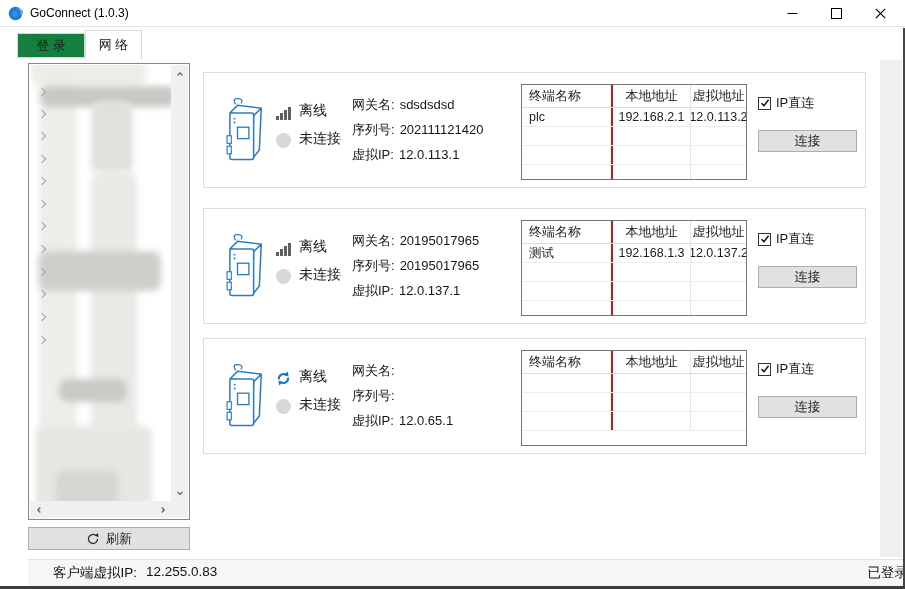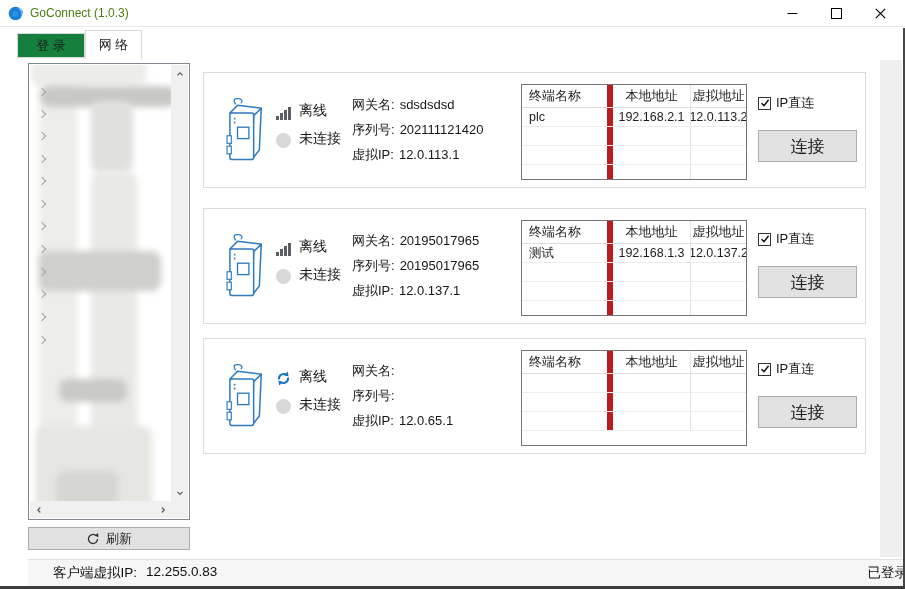--- a/index.html
+++ b/index.html
@@ -6,21 +6,21 @@
   .window{
     position:relative;width:905px;height:589px;overflow:hidden;background:#ffffff;
     font-family:"Liberation Sans","DejaVu Sans",sans-serif;color:#1c1c1c;
     -webkit-font-smoothing:antialiased;
   }
 
   
   .titlebar{position:absolute;left:0;top:0;width:100%;height:26px;background:#fff;display:flex;align-items:center;}
   .titlebar-sep{position:absolute;left:0;top:26px;width:100%;height:1px;background:#e8e8e8;}
   .app-icon{margin-left:8px;width:15px;height:15px;}
-  .win-title{margin-left:7px;font-size:12px;color:#4d7c0f;}
+  .win-title{margin-left:7px;font-size:12px;color:#000000;}
   .win-controls{position:absolute;right:3px;top:0;height:26px;display:flex;}
   .ctrl{width:44px;height:26px;display:flex;align-items:center;justify-content:center;}
 
   
   .tab{position:absolute;box-sizing:border-box;display:flex;align-items:center;justify-content:center;font-size:13px;color:#1c1c1c;}
   .tab-inactive{left:17px;top:33px;width:68px;height:25px;background:#15803d;border:1px solid #d9d9d9;}
   .tab-active{left:85px;top:30px;width:57px;height:29px;background:#ffffff;border:1px solid #d9d9d9;border-bottom:none;z-index:2;}
 
   
   .tree-box{position:absolute;left:28px;top:63px;width:162px;height:457px;box-sizing:border-box;border:1px solid #828790;background:#fff;}
@@ -48,28 +48,28 @@
   .sig i{display:block;width:3px;background:#5b5e63;}
   .sig .b1{height:4px;} .sig .b2{height:7px;} .sig .b3{height:10px;} .sig .b4{height:13px;}
   .dot{width:15px;height:15px;border-radius:50%;background:#d8d8d8;}
   .info{position:absolute;left:148px;top:19px;font-size:13px;color:#161616;}
   .info-line{height:25px;line-height:25px;display:flex;gap:5px;white-space:nowrap;}
 
   .term-table{position:absolute;left:317px;top:11px;width:226px;height:96px;box-sizing:border-box;border:1px solid #767676;background:#fff;font-size:12.5px;overflow:hidden;}
   .tt-row{display:flex;height:18px;border-bottom:1px solid #ededed;}
   .tt-head{height:22px;border-bottom:1px solid #dcdcdc;font-size:13px;}
   .tt-c{box-sizing:border-box;display:flex;align-items:center;overflow:hidden;white-space:nowrap;}
-  .c1{width:91px;padding-left:7px;border-right:6px solid #b91c1c;}
+  .c1{width:91px;padding-left:7px;border-right:2px solid #b91c1c;}
   .c2{width:78px;justify-content:center;border-right:1px solid #e4e4e4;}
   .c3{flex:1;justify-content:center;}
 
   .chk-row{position:absolute;left:554px;top:21px;display:flex;align-items:center;gap:5px;font-size:13px;color:#161616;}
   .cb{width:13px;height:13px;box-sizing:border-box;border:1px solid #333;background:#fff;display:flex;align-items:center;justify-content:center;}
-  .connect{position:absolute;left:554px;top:57px;width:99px;height:32px;box-sizing:border-box;background:#e1e1e1;border:1px solid #adadad;
-    font-size:17px;color:#1c1c1c;font-family:inherit;padding:0;cursor:default;}
+  .connect{position:absolute;left:554px;top:57px;width:99px;height:22px;box-sizing:border-box;background:#e1e1e1;border:1px solid #adadad;
+    font-size:13px;color:#1c1c1c;font-family:inherit;padding:0;cursor:default;}
 
   
   .main-sb{position:absolute;left:880px;top:60px;width:22px;height:497px;background:#efefef;}
 
   
   .statusbar{position:absolute;left:0;top:559px;width:100%;height:27px;background:#f6f6f6;border-top:1px solid #e0e0e0;box-sizing:border-box;
     display:flex;align-items:center;font-size:13.5px;color:#111;margin-left:28px;}
   .sb-left{margin-left:25px;display:flex;gap:9px;}
   .sb-right{position:absolute;right:25px;}
 

